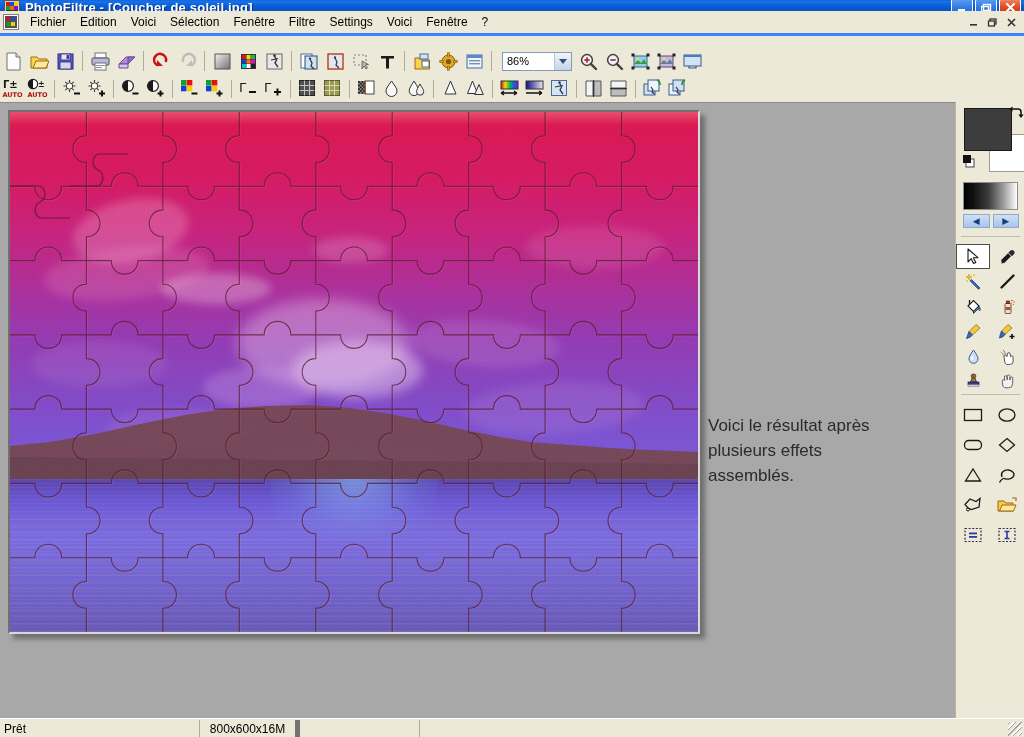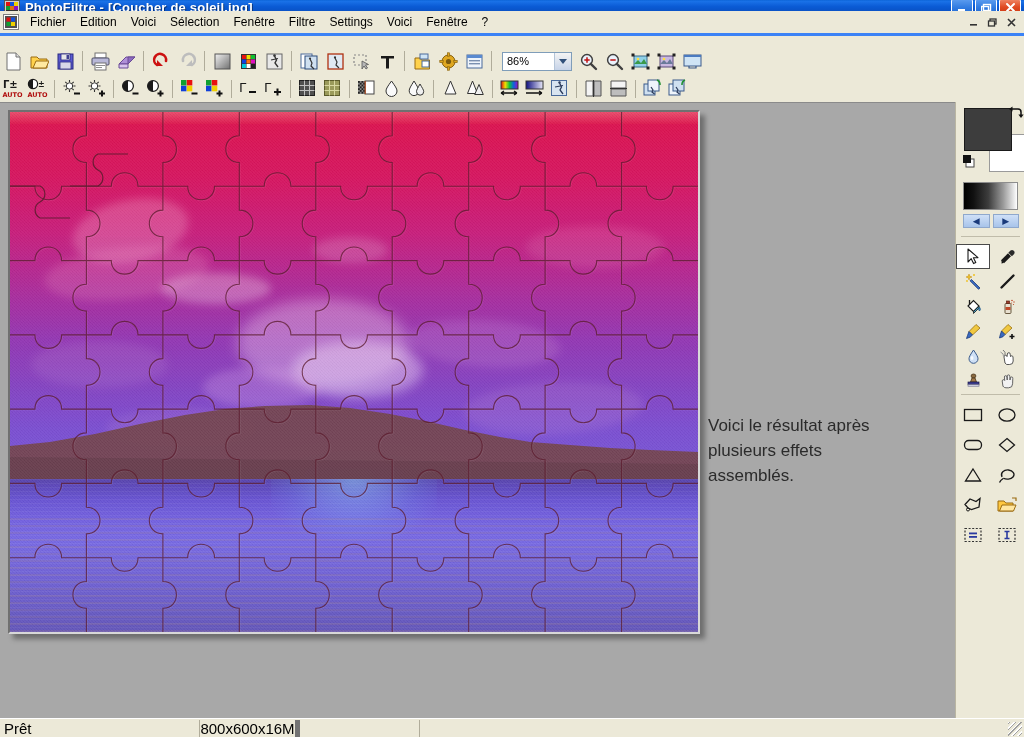--- a/index.html
+++ b/index.html
@@ -228,21 +228,21 @@
   .shapegrid{position:absolute;left:0;width:69px;display:flex;flex-wrap:wrap;}
   .shape{
     width:34px;height:30px;display:flex;align-items:center;justify-content:center;
     box-sizing:border-box;border:1px solid transparent;cursor:default;
   }
 
   
   .statusbar{
     position:absolute;left:0;top:718px;width:1024px;height:19px;
     background:#ece9d8;border-top:1px solid #fff;
-    display:flex;align-items:center;font-size:15px;color:#000;
+    display:flex;align-items:center;font-size:12px;color:#000;
   }
   .sb-cell{height:17px;display:flex;align-items:center;box-sizing:border-box;}
   .sb1{width:200px;padding-left:4px;border-right:1px solid #b0ac9a;}
   .sb2{width:100px;justify-content:center;border-right:5px solid #737373;}
   .sb3{width:120px;border-right:1px solid #b0ac9a;}
   .sb4{flex:1;justify-content:center;}
   .sb-grip{
     width:14px;height:14px;margin-left:auto;margin-right:2px;
     background:repeating-linear-gradient(135deg,#fff 0 1px,#a0a0a0 1px 2px,transparent 2px 4px);
   }

